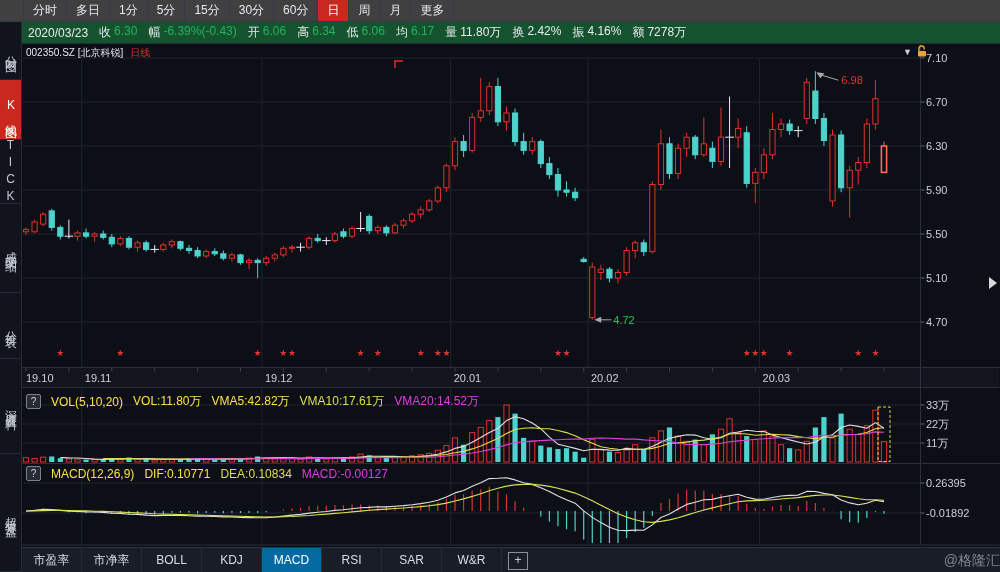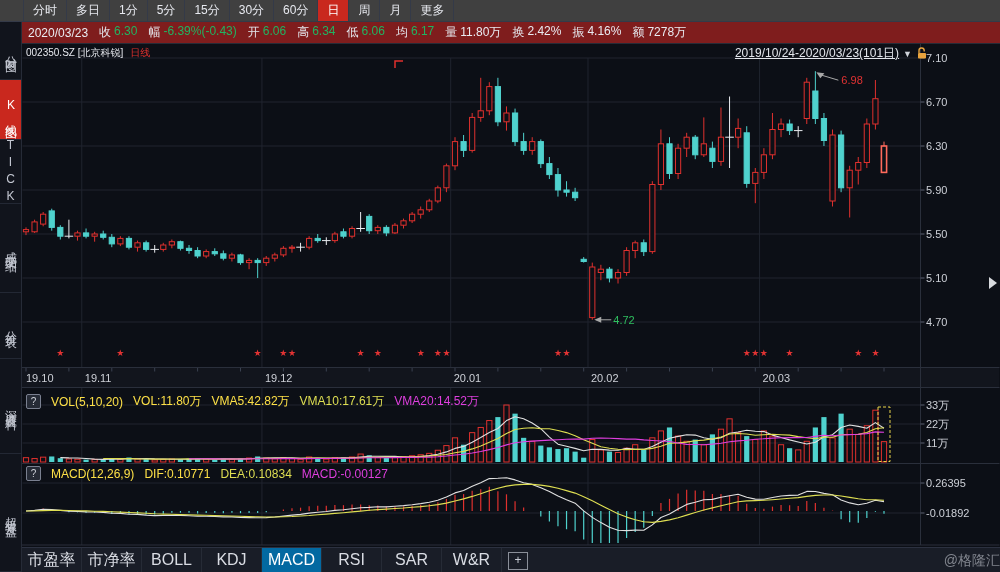--- a/index.html
+++ b/index.html
@@ -7,21 +7,21 @@
   
   .topbar{position:absolute;left:0;top:0;width:100%;height:22px;background:#404040;border-bottom:1px solid #343a48;display:flex;align-items:stretch;box-sizing:border-box}
   .lead{width:23px;border-right:1px solid #343a48}
   .tabs{display:flex}
   .tt{padding:0 9px;font-size:12px;line-height:21px;color:#e7e9ef;border-right:1px solid #343a48;white-space:nowrap;position:relative}
   .tt.act{background:#c9281e;color:#fff}
   .tt .dot{position:absolute;top:1px;right:1px;width:5px;height:5px;border-radius:50%;background:#e8362a}
   .tt .arr{font-size:8px;margin-left:3px;color:#cfd3da}
   .spacer{flex:1}
   
-  .infobar{position:absolute;left:22px;top:22px;right:0;height:22px;background:#7f1d1d;border-bottom:1px solid #262b37;display:flex;align-items:center;font-size:12px;padding-left:6px;gap:11px;box-sizing:border-box;white-space:nowrap;overflow:hidden}
+  .infobar{position:absolute;left:22px;top:22px;right:0;height:22px;background:#14532d;border-bottom:1px solid #262b37;display:flex;align-items:center;font-size:12px;padding-left:6px;gap:11px;box-sizing:border-box;white-space:nowrap;overflow:hidden}
   .infobar .date{color:#e9ebf1}
   .fld{display:flex;gap:3px}
   .lb{color:#e3e6ec}
   .vl.g{color:#21b362}
   .vl.w{color:#e9ebf1}
   
   .sidebar{position:absolute;left:0;top:22px;bottom:0;width:22px;background:#11141c;border-right:1px solid #262b37;display:flex;flex-direction:column;box-sizing:border-box}
   .side-item{display:flex;align-items:center;justify-content:center;writing-mode:vertical-rl;text-orientation:upright;letter-spacing:3px;font-size:12px;color:#c4c8d2;border-bottom:1px solid #232834;box-sizing:border-box}
   .side-item.act{background:#c9281e;color:#fff}
   
@@ -32,21 +32,21 @@
   .range-box .caret{color:#cfd3da;font-size:9px}
   #chart{position:absolute;left:22px;top:44px}
   svg text{font-family:"Liberation Sans","DejaVu Sans",sans-serif}
   .pheader{position:absolute;left:26px;display:flex;gap:10px;font-size:12px;z-index:3;align-items:center}
   .pheader .w{color:#fde047}.pheader .y{color:#dede52}.pheader .m{color:#df3fdf}
   .pheader.vol{top:393px}
   .pheader.macd{top:466px}
   .qbox{width:13px;height:13px;border:1px solid #7a8090;background:#262b36;color:#cfd3da;font-size:10px;line-height:13px;text-align:center;border-radius:2px}
   
   .bottombar{position:absolute;left:22px;right:0;bottom:0;height:25px;background:#191d27;border-top:1px solid #2c3140;display:flex;align-items:stretch;box-sizing:border-box}
-  .bt{width:59px;display:flex;align-items:center;justify-content:center;font-size:16px;color:#d9dce3;border-right:1px solid #262b36}
+  .bt{width:59px;display:flex;align-items:center;justify-content:center;font-size:12px;color:#d9dce3;border-right:1px solid #262b36}
   .bt.act{background:#0369a1;color:#fff}
   .plus{width:18px;height:16px;margin:4px 0 0 6px;border:1px solid #8a8f99;color:#c9cdd6;font-size:12px;line-height:15px;text-align:center}
   .wm{margin-left:auto;color:#82868f;font-size:14px;line-height:24px;}
   .handle{position:absolute;left:989px;top:277px;width:0;height:0;border-top:6px solid transparent;border-bottom:6px solid transparent;border-left:8px solid #d8dade;z-index:4}
 </style>
 </head>
 <body>
 
 <div class="app">
 
@@ -666,21 +666,20 @@
       </g>
       <rect x="878" y="407" width="12" height="54.5" fill="none" stroke="#e8d44a" stroke-width="1" stroke-dasharray="3,2"></rect>
     </svg>
 
   <div class="chart-header">
     <span>002350.SZ [北京科锐]</span>
     <span class="period">日线</span>
   </div>
 
   <div class="range-box">
-    <span class="range">2019/10/24-2020/03/23(101日)</span>
     <span class="caret">▼</span>
     <svg width="12" height="13" viewBox="0 0 12 13">
       <path d="M3 6 V3.8 A2.6 2.6 0 0 1 8.2 3.4 L8.2 4.6" fill="none" stroke="#e8a33d" stroke-width="1.4"></path>
       <rect x="2" y="6" width="8" height="5.5" rx="0.8" fill="#e8a33d"></rect>
     </svg>
   </div>
 
   <div class="pheader vol">
     <span class="qbox">?</span>
     <span class="w">VOL(5,10,20)</span>

